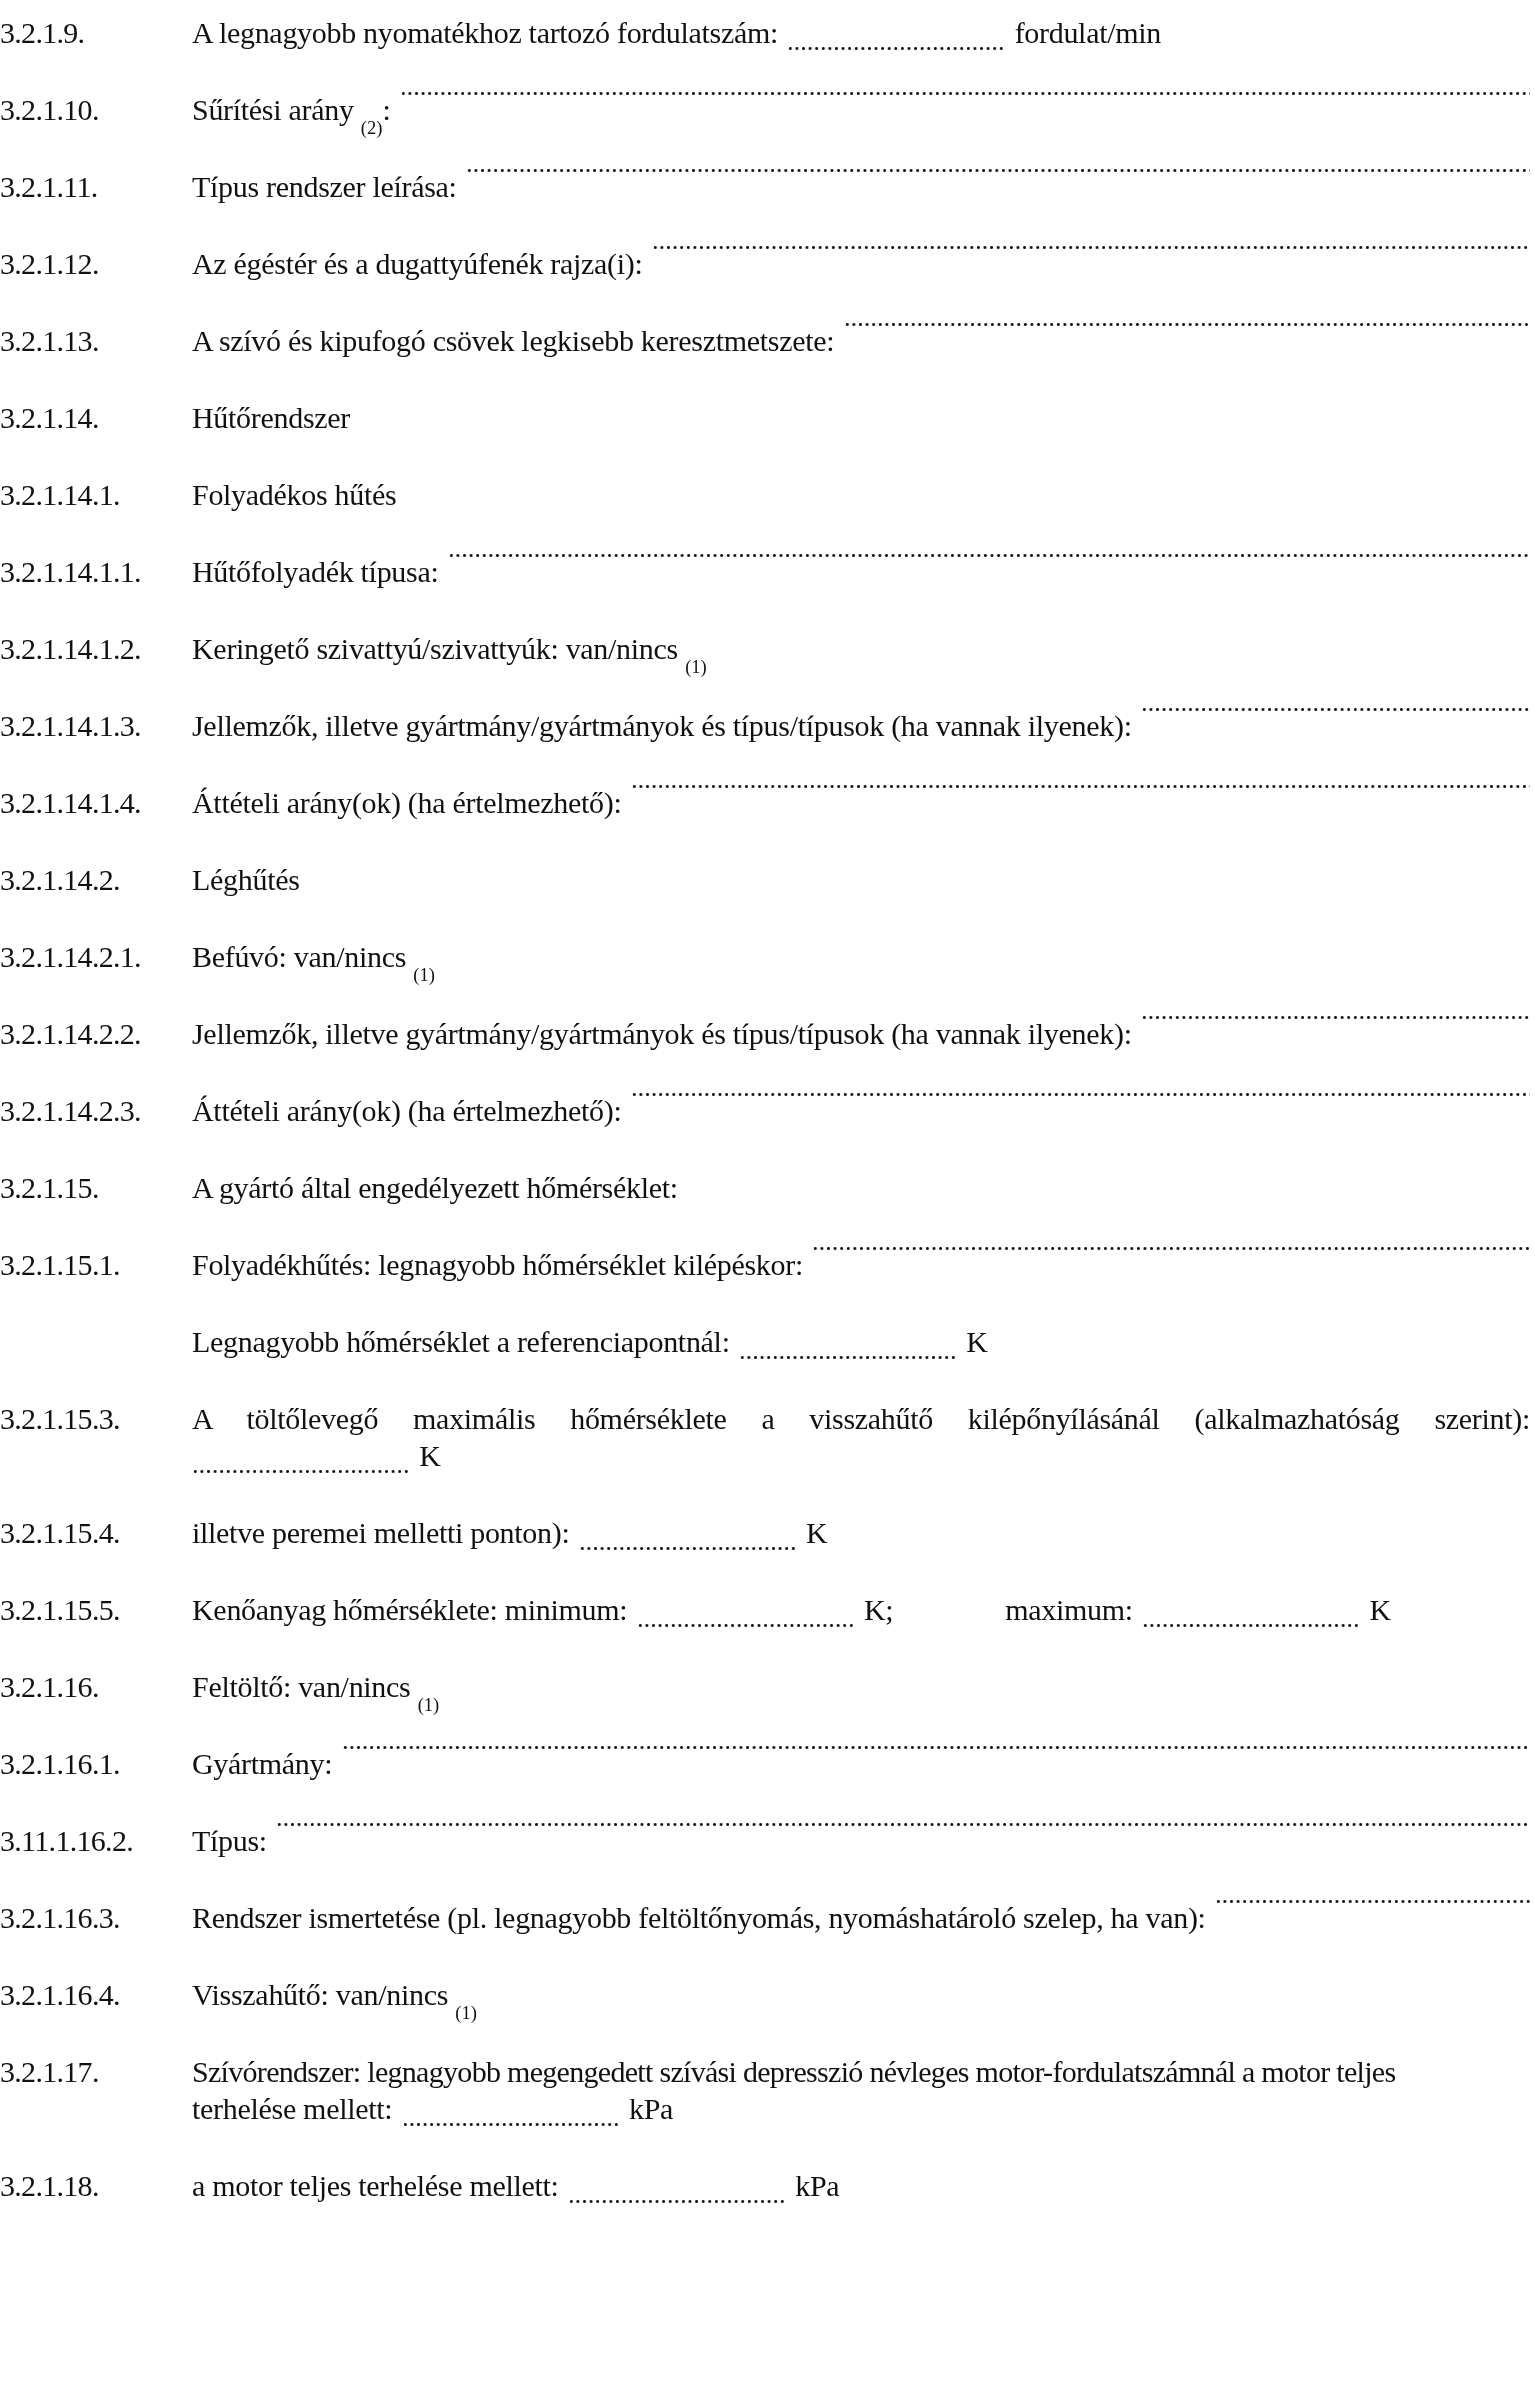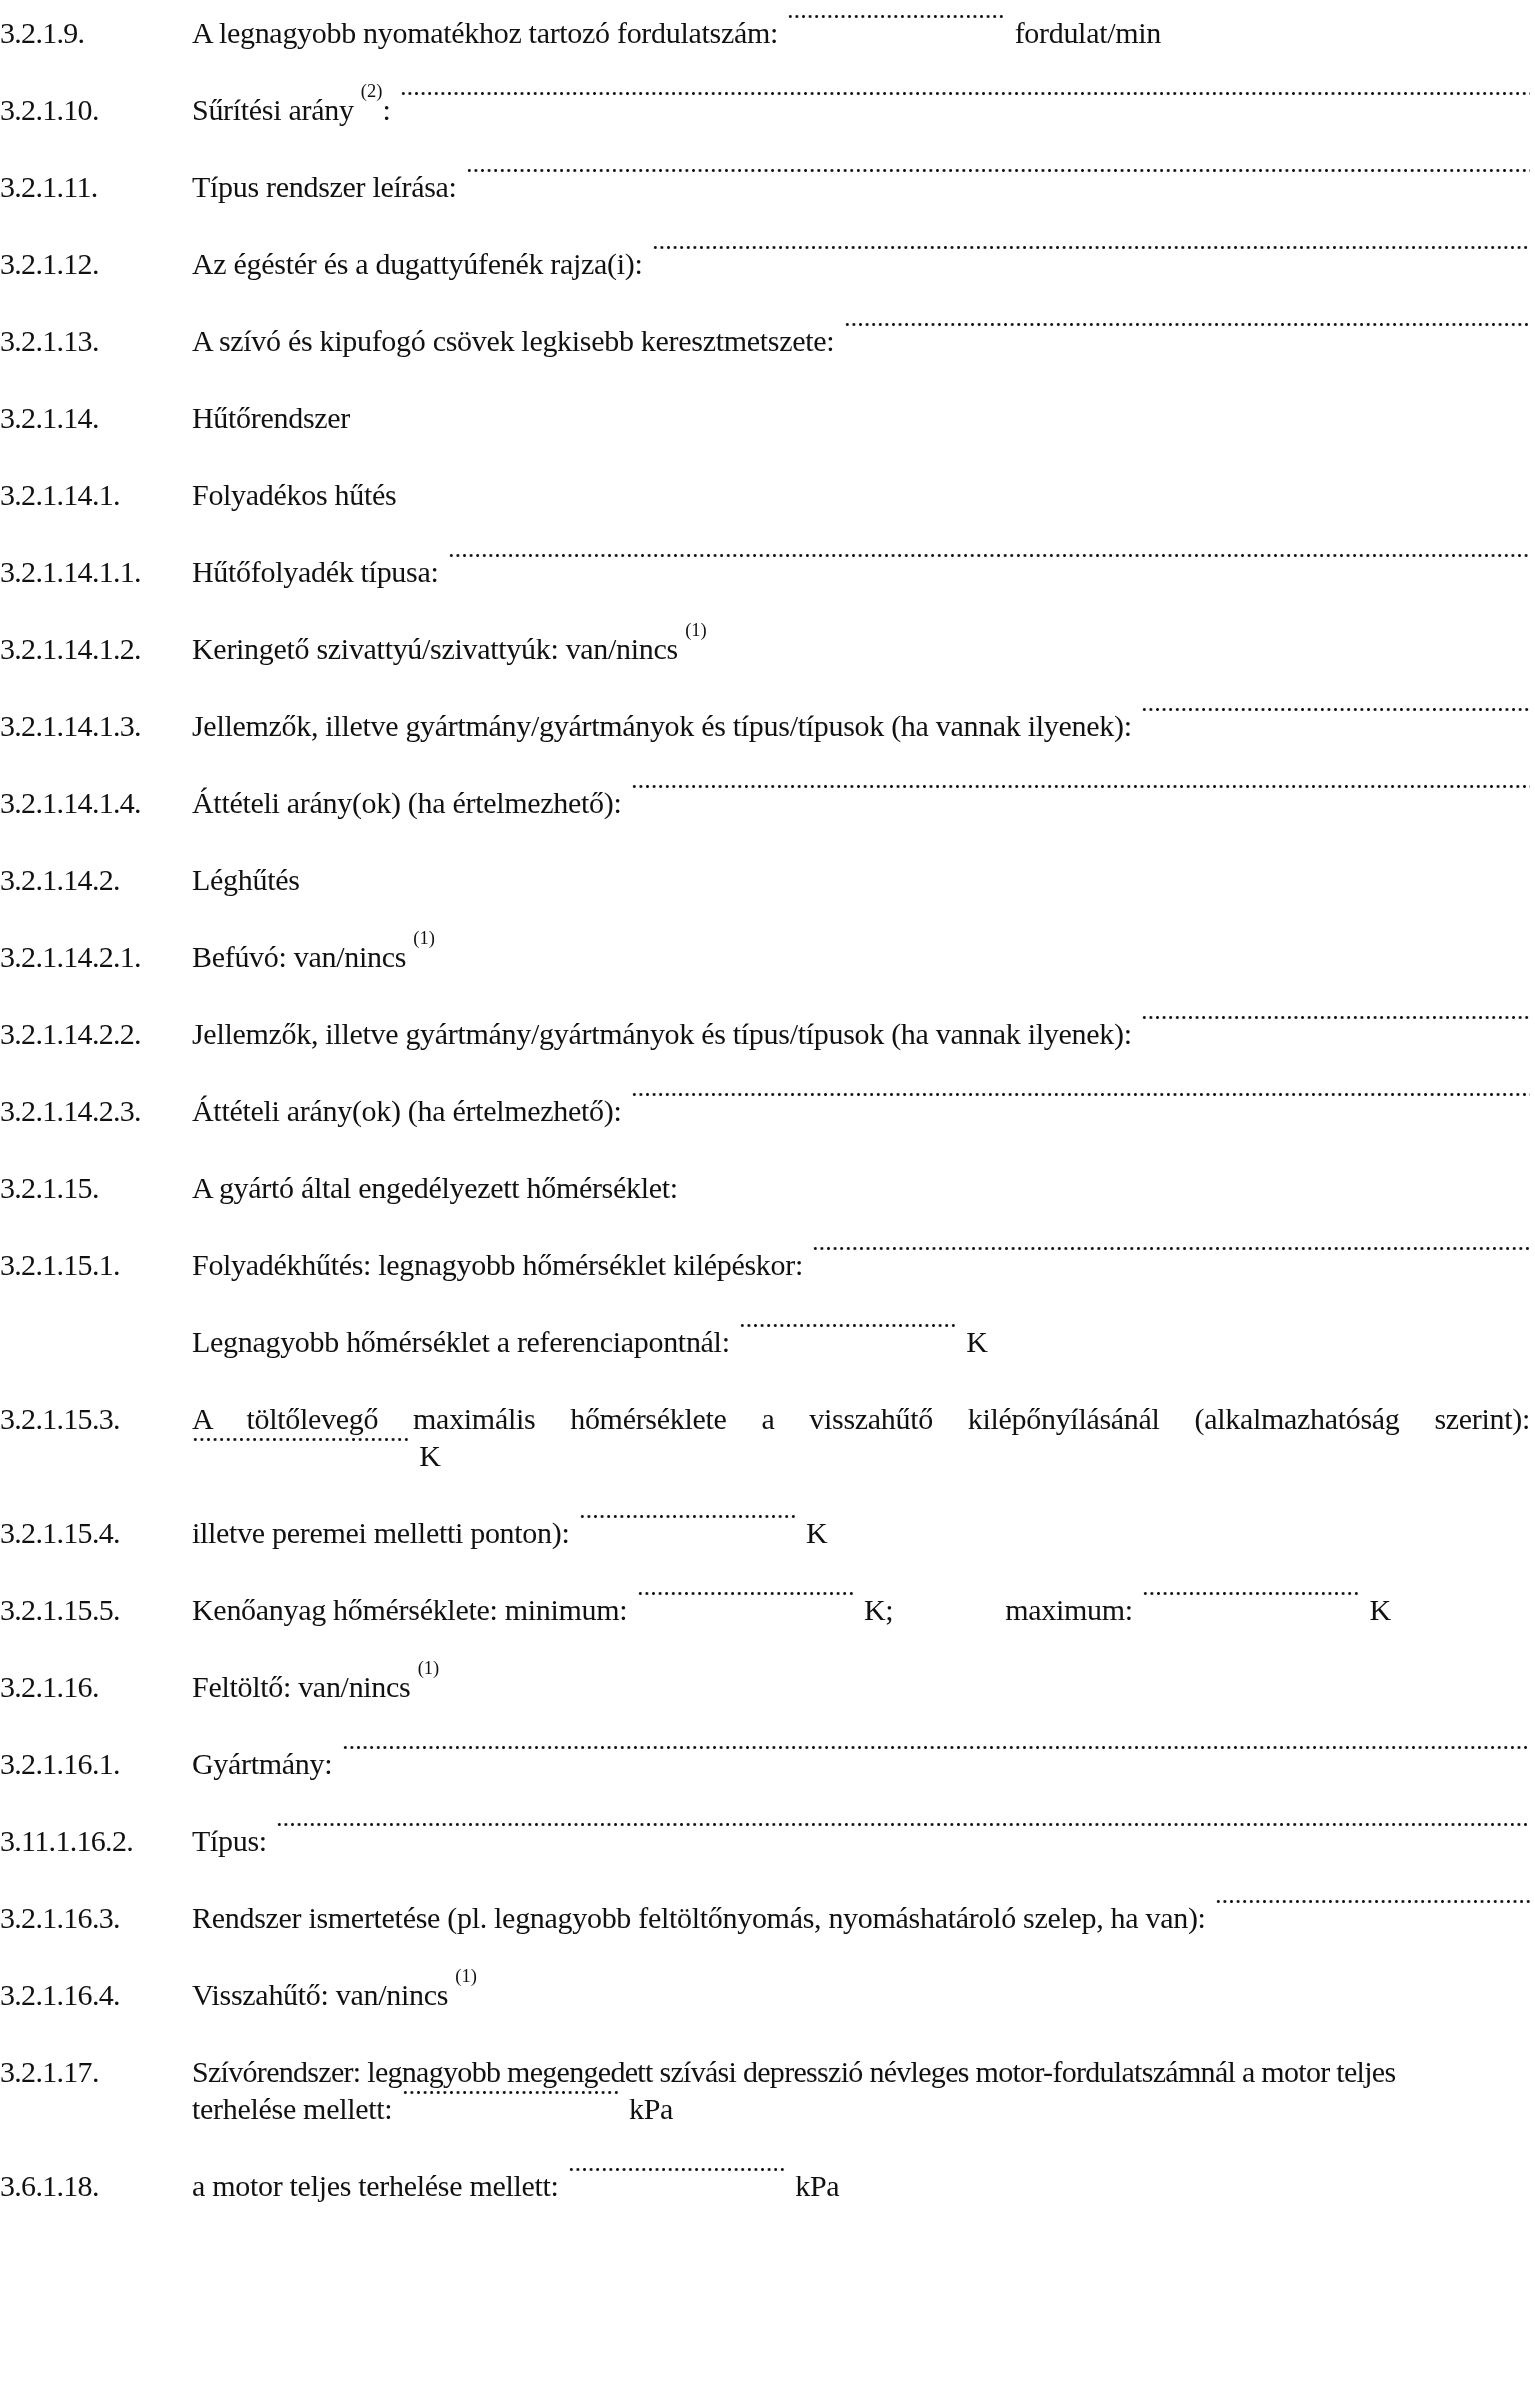--- a/index.html
+++ b/index.html
@@ -5,21 +5,21 @@
   html, body { margin: 0; padding: 0; background: #ffffff; }
   body {
     width: 1535px; height: 2401px; overflow: hidden; position: relative;
     font-family: "Liberation Serif", "DejaVu Serif", serif;
     font-size: 30px; color: #111111;
   }
   #doc { position: absolute; left: 0; top: 14px; width: 1530px; }
   .item { display: flex; align-items: flex-start; margin-bottom: 40px; line-height: 37px; }
   .num { width: 192px; flex: 0 0 192px; white-space: nowrap; letter-spacing: -0.7px; }
   .body { flex: 1 1 auto; min-width: 0; }
-  .line { display: flex; align-items: flex-start; white-space: nowrap; }
+  .line { display: flex; align-items: flex-end; white-space: nowrap; }
   .txt { white-space: nowrap; letter-spacing: -0.3px; }
   .sup { font-size: 18.5px; vertical-align: 10.6px; line-height: 0; }
   .leader {
     flex: 1 1 auto; height: 5.3px; margin-left: 9.3px;
     background-image: radial-gradient(circle, #111 1.3px, transparent 1.6px);
     background-size: 6.6px 5.3px; background-repeat: repeat-x; background-position: left center;
     align-self: baseline; position: relative; top: 0;
   }
   .leader-fixed {
     display: inline-block; width: 218px; height: 5.3px; margin: 0 9.3px;
@@ -316,21 +316,21 @@
         </div>
       <div class="line">
         <span class="txt">terhelése mellett:</span>
         <span class="leader-fixed"></span>
         <span class="txt">kPa</span>
       </div>
     </div>
   </div>
 
   <div class="item">
-    <div class="num">3.6.1.18.</div>
+    <div class="num">3.2.1.18.</div>
     <div class="body">
       <div class="line">
         <span class="txt">a motor teljes terhelése mellett:</span>
         <span class="leader-fixed"></span>
         <span class="txt">kPa</span>
       </div>
     </div>
   </div>
 
 </div>

